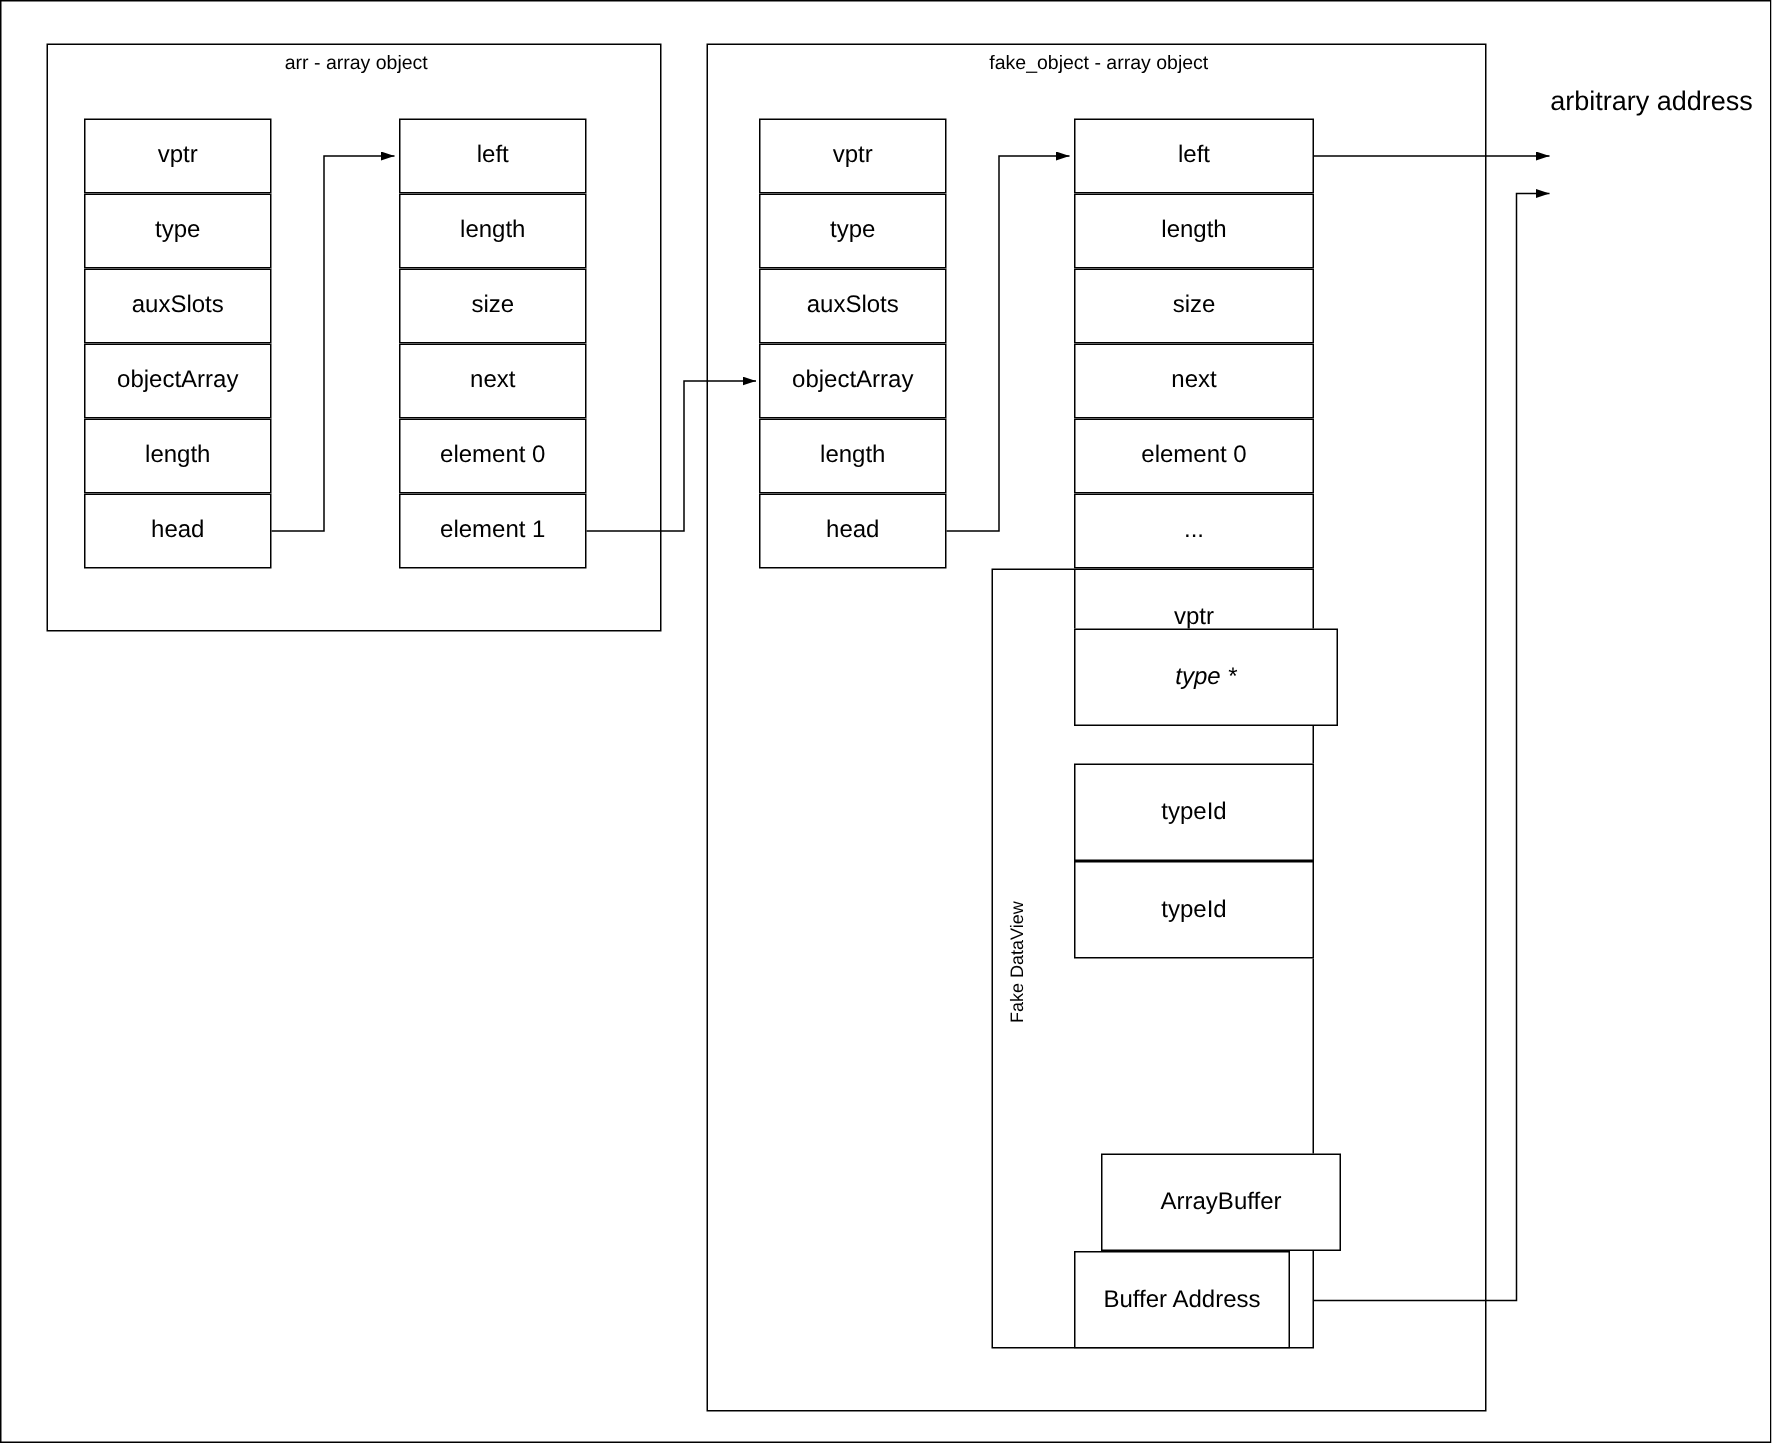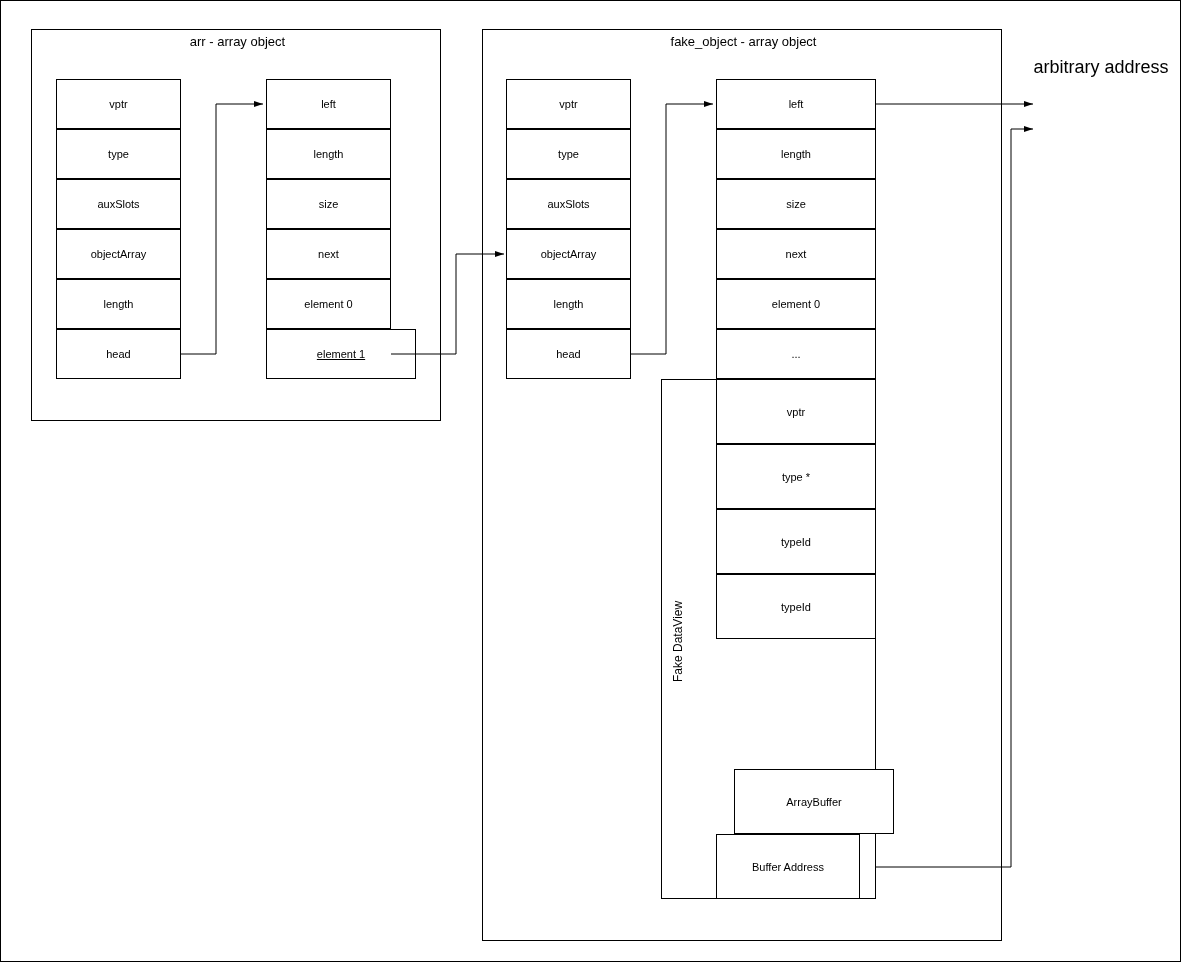--- a/index.html
+++ b/index.html
@@ -32,21 +32,21 @@
   }
   .cell {
     position: absolute;
     border: 1px solid #000;
     display: flex;
     align-items: center;
     justify-content: center;
     text-align: center;
     padding: 2px;
     background: #fff;
-    font-size: 11px;
+    font-size: 16px;
   }
   .vlabel {
     position: absolute;
     writing-mode: vertical-rl;
     transform: rotate(180deg);
     text-align: center;
     font-size: 12px;
   }
   .plain-label {
     position: absolute;
@@ -74,23 +74,23 @@
   <div class="cell" style="left:55px;  top:178px; width:125px; height:50px;">auxSlots</div>
   <div class="cell" style="left:55px;  top:228px; width:125px; height:50px;">objectArray</div>
   <div class="cell" style="left:55px;  top:278px; width:125px; height:50px;">length</div>
   <div class="cell" style="left:55px;  top:328px; width:125px; height:50px;">head</div>
 
   <div class="cell" style="left:265px; top:78px;  width:125px; height:50px;">left</div>
   <div class="cell" style="left:265px; top:128px; width:125px; height:50px;">length</div>
   <div class="cell" style="left:265px; top:178px; width:125px; height:50px;">size</div>
   <div class="cell" style="left:265px; top:228px; width:125px; height:50px;">next</div>
   <div class="cell" style="left:265px; top:278px; width:125px; height:50px;">element 0</div>
-  <div class="cell" style="left:265px; top:328px; width:150px; height:50px;text-decoration:underline;">element 1</div>
+  <div class="cell" style="left:265px; top:328px; width:125px; height:50px;">element 1</div>
 
-  <div class="group" style="left:470px; top:28px; width:520px; height:912px;margin-left:11px;">
+  <div class="group" style="left:470px; top:28px; width:520px; height:912px;">
     <div class="group-title">fake_object - array object</div>
   </div>
 
   <div class="cell" style="left:505px; top:78px;  width:125px; height:50px;">vptr</div>
   <div class="cell" style="left:505px; top:128px; width:125px; height:50px;">type</div>
   <div class="cell" style="left:505px; top:178px; width:125px; height:50px;">auxSlots</div>
   <div class="cell" style="left:505px; top:228px; width:125px; height:50px;">objectArray</div>
   <div class="cell" style="left:505px; top:278px; width:125px; height:50px;">length</div>
   <div class="cell" style="left:505px; top:328px; width:125px; height:50px;">head</div>
 
@@ -98,21 +98,21 @@
   <div class="cell" style="left:715px; top:128px; width:160px; height:50px;">length</div>
   <div class="cell" style="left:715px; top:178px; width:160px; height:50px;">size</div>
   <div class="cell" style="left:715px; top:228px; width:160px; height:50px;">next</div>
   <div class="cell" style="left:715px; top:278px; width:160px; height:50px;">element 0</div>
   <div class="cell" style="left:715px; top:328px; width:160px; height:50px;">...</div>
 
   <div class="group" style="left:660px; top:378px; width:215px; height:520px;"></div>
   <div class="vlabel" style="left:670px; top:570px; height:140px;">Fake DataView</div>
 
   <div class="cell" style="left:715px; top:378px; width:160px; height:65px;">vptr</div>
-  <div class="cell" style="left:715px; top:443px; width:160px; height:65px;">type *</div>
+  <div class="cell" style="left:715px; top:418px; width:176px; height:65px;font-style:italic;">type *</div>
   <div class="cell" style="left:715px; top:508px; width:160px; height:65px;">typeId</div>
   <div class="cell" style="left:715px; top:573px; width:160px; height:65px;">typeId</div>
   <div class="cell" style="left:733px; top:768px; width:160px; height:65px;">ArrayBuffer</div>
   <div class="cell" style="left:715px; top:833px; width:144px; height:65px;">Buffer Address</div>
 
   <div class="plain-label" style="left:1030px; top:56px; width:140px;">arbitrary address</div>
 
   <svg class="arrows" width="1181" height="962">
     <defs>
       <marker id="ah" markerWidth="10" markerHeight="10" refX="9" refY="3" orient="auto" markerUnits="strokeWidth">

